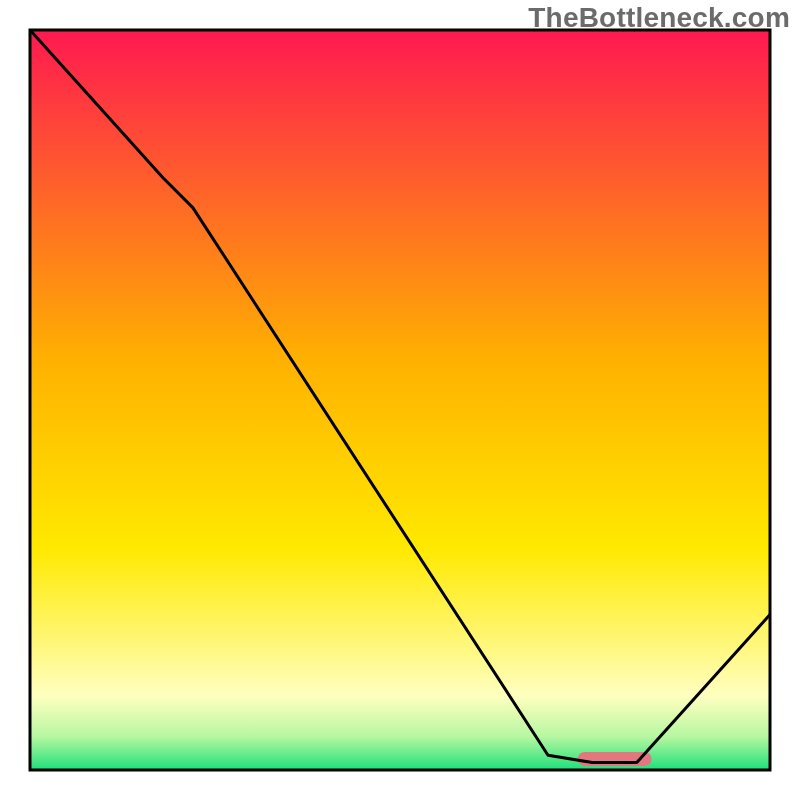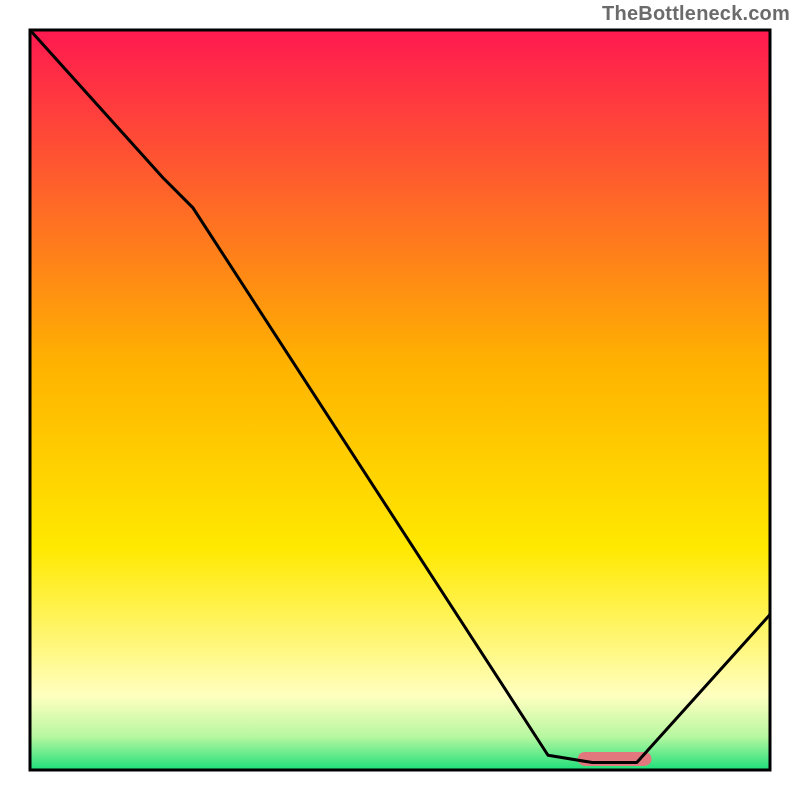--- a/index.html
+++ b/index.html
@@ -12,21 +12,21 @@
   }
   .wrap {
     position: relative;
     width: 800px;
     height: 800px;
   }
   .watermark {
     position: absolute;
     top: 2px;
     right: 10px;
-    font-size: 20px;
+    font-size: 28px;
     font-weight: bold;
     color: #6b6b6b;
     letter-spacing: 0.2px;
     z-index: 10;
   }
   svg.chart {
     position: absolute;
     left: 0;
     top: 0;
   }

